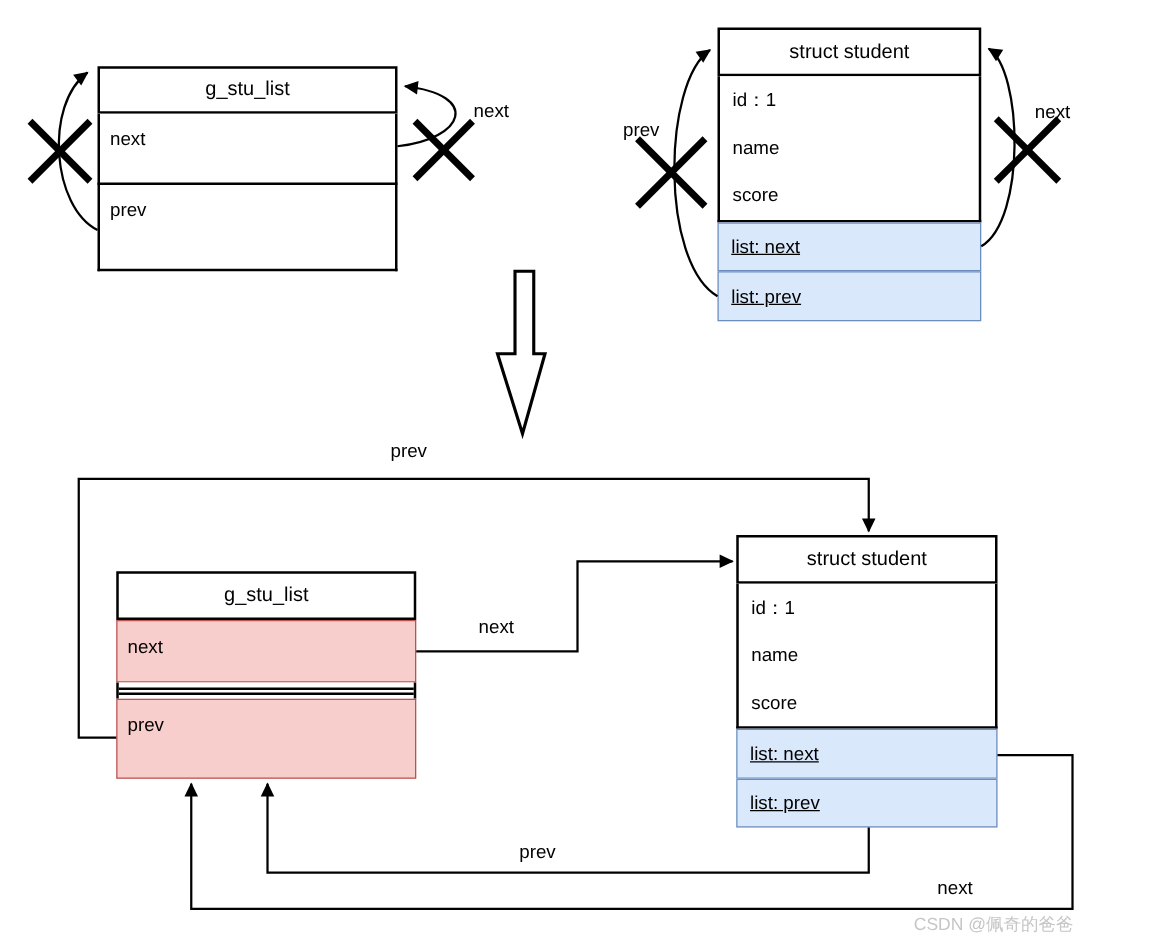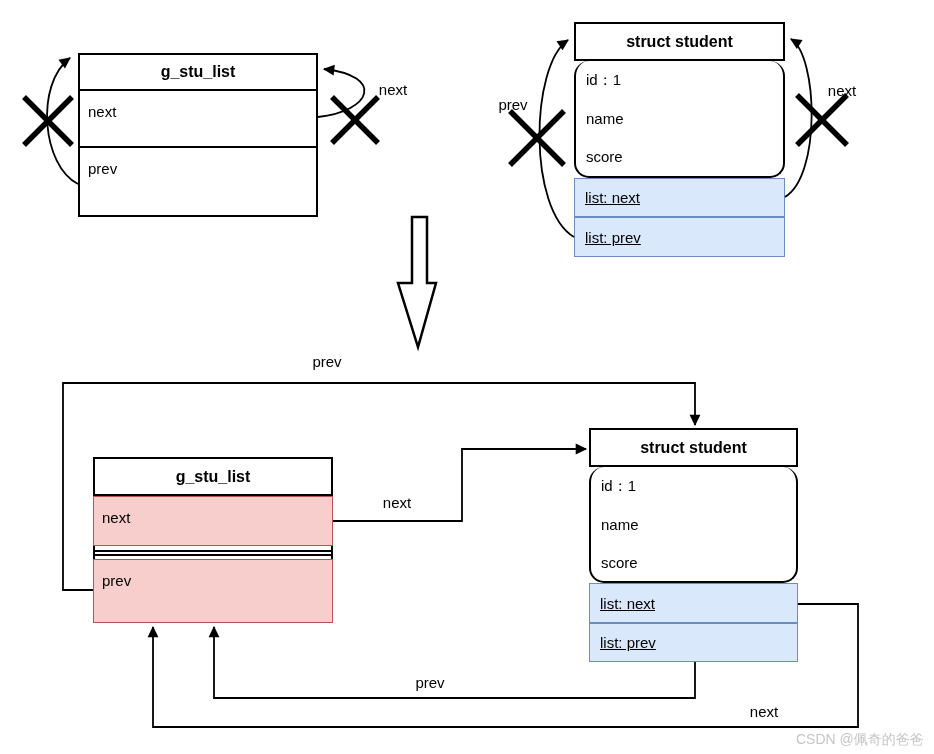--- a/index.html
+++ b/index.html
@@ -4,31 +4,31 @@
 <style>
   html,body{margin:0;padding:0;background:#fff;}
   .canvas{
     position:relative;width:934px;height:754px;background:#ffffff;
     font-family:"Liberation Sans",sans-serif;color:#000;overflow:hidden;
   }
   .box-wrap{position:absolute;}
   .box-header{
     position:absolute;box-sizing:border-box;background:#fff;border:2px solid #000;
     display:flex;align-items:center;justify-content:center;
-    font-weight:bold;font-size:16px;
+    font-weight:normal;font-size:16px;
   }
   .cell{
     position:absolute;box-sizing:border-box;background:#fff;
     border:2px solid #000;border-top:none;
     font-size:15px;padding:12px 0 0 8px;
   }
   .body-sec{
     position:absolute;box-sizing:border-box;background:#fff;
     border-left:2px solid #000;border-right:2px solid #000;border-bottom:2px solid #000;
-    display:flex;flex-direction:column;border-radius:15px;
+    display:flex;flex-direction:column;
   }
   .field{flex:1;display:flex;align-items:center;padding-left:10px;font-size:15px;}
   .blue-row{
     position:absolute;box-sizing:border-box;background:#dae8fc;border:1.5px solid #6c8ebf;
     display:flex;align-items:center;padding-left:10px;font-size:15px;text-decoration:underline;
   }
   .pink-row{
     position:absolute;box-sizing:border-box;background:#f8cecc;border:1.5px solid #b85450;
     font-size:15px;padding:12px 0 0 8px;
   }
@@ -128,15 +128,15 @@
   </svg>
 
   <div class="lbl" style="left:393px;top:89px;">next</div>
   <div class="lbl" style="left:513px;top:104px;">prev</div>
   <div class="lbl" style="left:842px;top:90px;">next</div>
   <div class="lbl" style="left:327px;top:361px;">prev</div>
   <div class="lbl" style="left:397px;top:502px;">next</div>
   <div class="lbl" style="left:430px;top:682px;">prev</div>
   <div class="lbl" style="left:764px;top:711px;">next</div>
 
-  <div class="watermark" style="left:796px;top:731px;">CSDN @佩奇的爸爸</div>
+  <div class="watermark" style="left:731px;top:731px;">CSDN @佩奇的爸爸</div>
 
 </div>
 
 </body></html>

